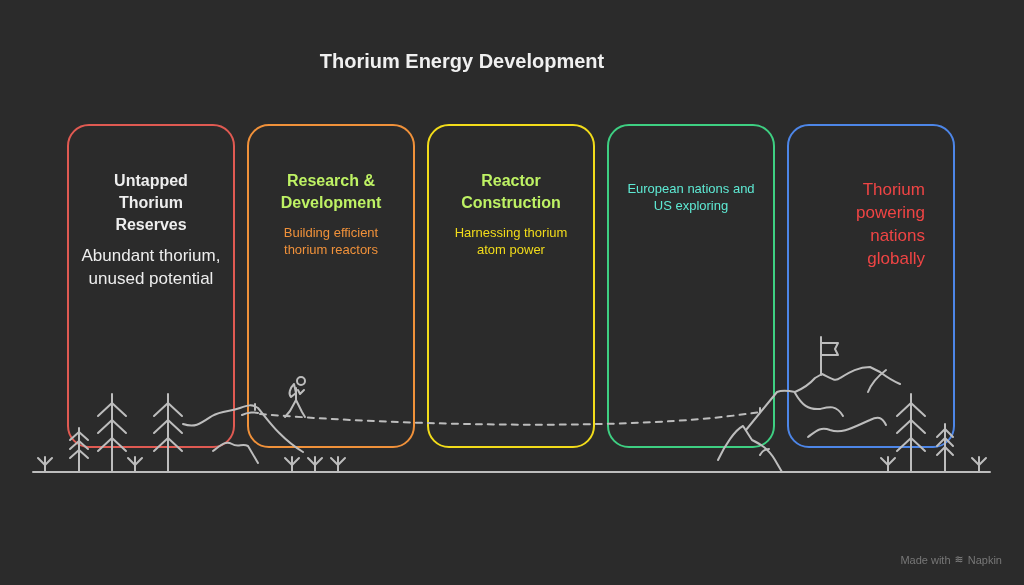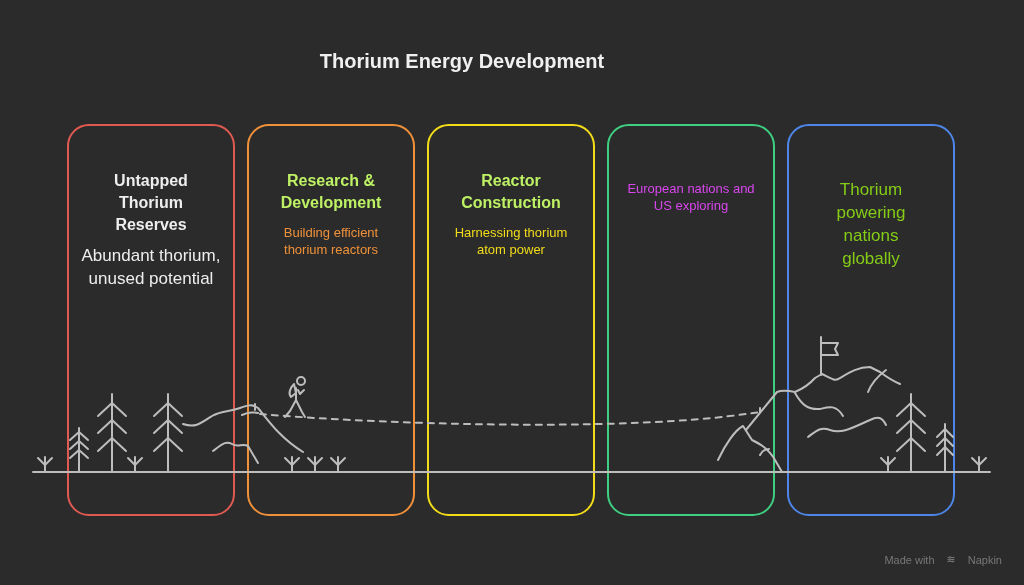--- a/index.html
+++ b/index.html
@@ -5,32 +5,32 @@
   html, body { margin:0; padding:0; }
   body {
     width:1024px; height:585px; background:#2b2b2b; position:relative; overflow:hidden;
     font-family:"Liberation Sans", "DejaVu Sans", sans-serif;
   }
   .title {
     position:absolute; left:0; top:50px; width:924px; text-align:center;
     color:#f0f0f0; font-weight:bold; font-size:20px;
   }
   .card {
-    position:absolute; top:124px; width:168px; height:392px;
+    position:absolute; top:124px; width:168px; height:324px;
     border:2px solid; border-radius:22px; box-sizing:border-box;
   }
   .card-inner { position:absolute; left:0; right:0; top:44px; text-align:center; padding:0 10px; }
   .card-title { font-weight:bold; font-size:16px; line-height:22px; }
   .card-desc { margin-top:8px; }
   .desc-lg { font-size:17px; line-height:23px; }
   .desc-sm { font-size:13px; line-height:17px; margin-top:10px; }
   svg.scene { position:absolute; left:0; top:0; }
   .footer {
     position:absolute; right:22px; top:553px; color:#777; font-size:11px;
-    display:flex; align-items:center; gap:12px;
+    display:flex; align-items:center; gap:4px;
   }
   .napkin-icon { font-size:11px; color:#888; }
 </style>
 </head>
 <body>
 
 <div class="title">Thorium Energy Development</div>
 
 <div class="card" style="left:67px;border-color:#e05a52;">
   <div class="card-inner">
@@ -48,27 +48,27 @@
 
 <div class="card" style="left:427px;border-color:#f2dc1a;">
   <div class="card-inner">
     <div class="card-title" style="color:#bef264;padding:0 14px;">Reactor Construction</div>
     <div class="card-desc desc-sm" style="color:#f2dc1a;padding:0 8px;">Harnessing thorium atom power</div>
   </div>
 </div>
 
 <div class="card" style="left:607px;border-color:#3ecf82;">
   <div class="card-inner">
-    <div class="card-desc desc-sm" style="color:#d946ef;padding:0 4px;">European nations and US exploring</div>
+    <div class="card-desc desc-sm" style="color:#5eead4;padding:0 4px;">European nations and US exploring</div>
   </div>
 </div>
 
 <div class="card" style="left:787px;border-color:#4d86e8;">
   <div class="card-inner">
-    <div class="card-desc desc-lg" style="color:#84cc16;padding:0 18px;">Thorium powering nations globally</div>
+    <div class="card-desc desc-lg" style="color:#ef4444;padding:0 18px;text-align:right;">Thorium powering nations globally</div>
   </div>
 </div>
 
 <svg class="scene" width="1024" height="585" fill="none" stroke="#bdbdbd" stroke-width="2" stroke-linecap="round" stroke-linejoin="round">
 
   <line x1="33" y1="472" x2="990" y2="472"></line>
 
   <g>
     <path d="M45 472 V457 M38 458 L45 465 L52 458"></path>
     <path d="M135 472 V457 M128 458 L135 465 L142 458"></path>

